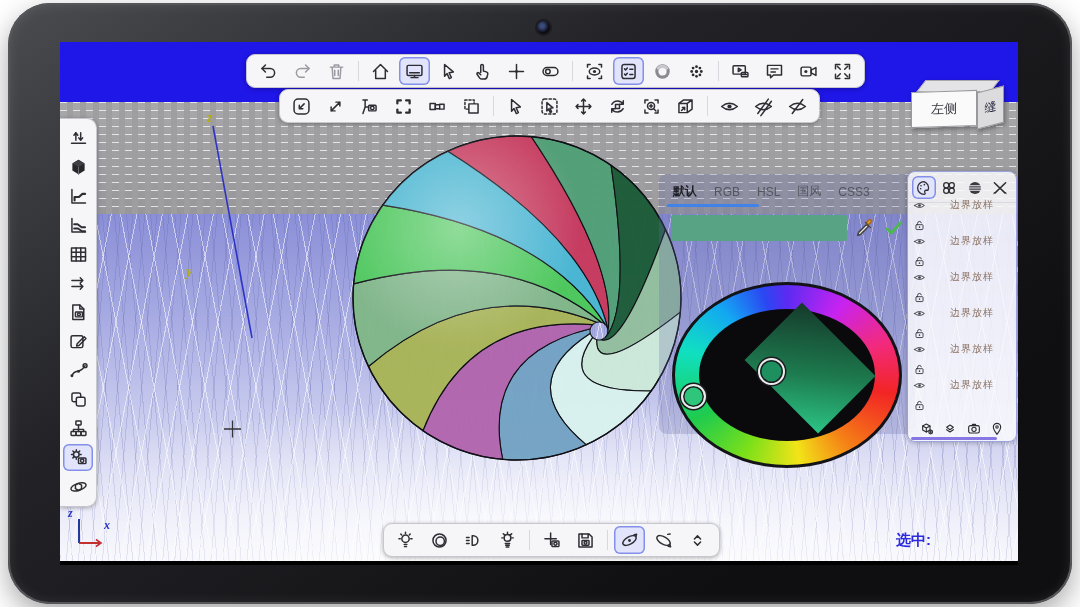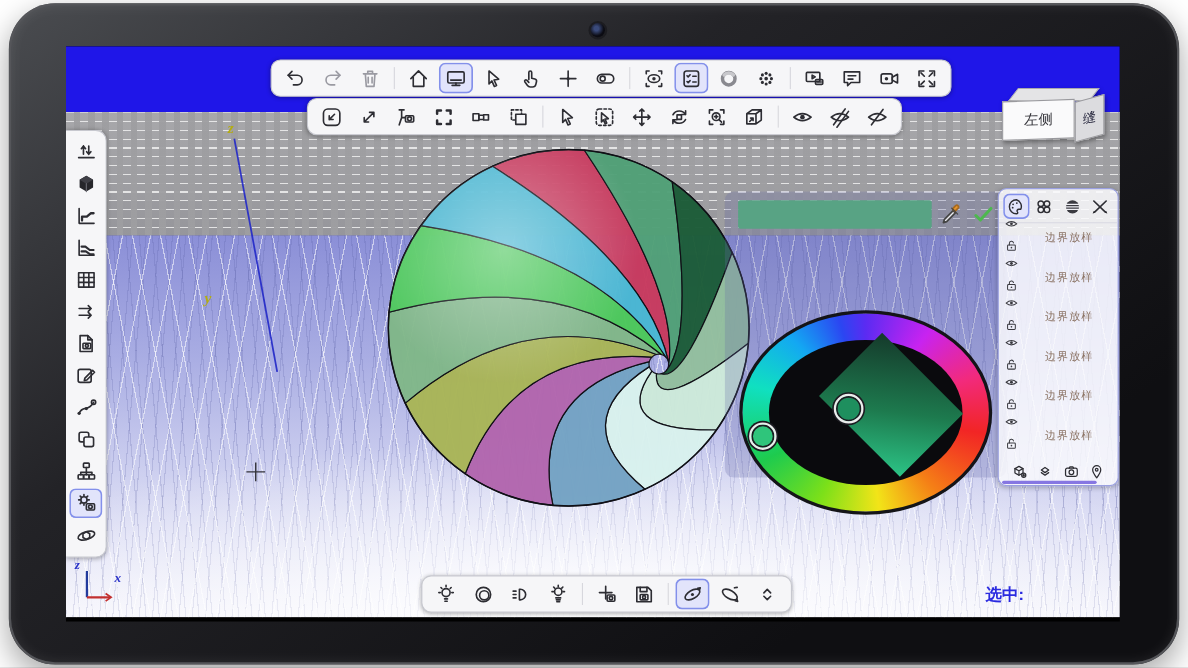--- a/index.html
+++ b/index.html
@@ -70,21 +70,21 @@
   .sel-ring{left:9px;top:102px;width:25px;height:25px;background:#2fc57b;}
   .sel-diamond{left:86px;top:76px;width:27px;height:27px;background:#1e8f5e;}
 
   
   .opanel{position:absolute;left:847px;top:129px;width:110px;height:271px;border-radius:8px;
     background:rgba(250,250,253,.85);border:1px solid #9aa0e0;box-shadow:0 1px 5px rgba(0,0,0,.25);overflow:hidden;}
   .ohead{display:flex;align-items:center;gap:2px;padding:4px 4px 3px;border-bottom:1px solid #d9d9e3;}
   .ohead .btn{width:24px;height:23px;}
   .ohead svg{width:18px;height:18px;}
   .orows{padding:0 5px;margin-top:-5px;}
-  .orow{height:36px;display:flex;align-items:center;}
+  .orow{height:36px;display:flex;}
   .orowicons{width:20px;display:flex;flex-direction:column;gap:2px;color:#3a3a40;}
   .orowicons svg{width:13px;height:13px;}
   .orowlabel{flex:1;text-align:center;font-size:10px;color:#8a7263;letter-spacing:1px;}
   .ofoot{display:flex;justify-content:space-between;padding:5px 9px 0;color:#3a3a40;}
   .ofoot .btn{width:20px;height:20px;}
   .ofoot svg{width:16px;height:16px;}
   .oscroll{position:absolute;left:3px;bottom:1px;width:86px;height:3px;background:#8677e2;border-radius:2px;}
 
   
   .axis-label{position:absolute;color:#b3ac13;font-family:"Liberation Serif","DejaVu Serif",serif;
@@ -610,20 +610,29 @@
         </button>
       </div>
 
     <div class="vcube">
       <div class="vc-top"></div>
       <div class="vc-front">左侧</div>
       <div class="vc-side">缝</div>
     </div>
 
     <div class="cpanel">
+      <div class="ctabs">
+
+        <div class="ctab-underline"></div>
+      <button class="ctab active"><span>默认</span></button>
+          <button class="ctab"><span>RGB</span></button>
+          <button class="ctab"><span>HSL</span></button>
+          <button class="ctab"><span>国风</span></button>
+          <button class="ctab"><span>CSS3</span></button>
+        </div>
       <div class="swatchrow">
         <div class="swatch" id="swatch" style="background: rgb(88, 163, 132);"></div>
         <span class="swico">
             <svg viewBox="0 0 24 24" fill="none" stroke="currentColor" stroke-width="1.7" stroke-linecap="round" stroke-linejoin="round">
               <path d="M4 20l1-3.2 8.6-8.6 2.2 2.2L7.2 19z" fill="#ececf0"></path>
               <path d="M13 6.5l3.2-3.2a1.7 1.7 0 0 1 2.4 2.4L15.4 8.9z" fill="#e8962e" stroke="#a96a1c"></path>
               <path d="M12.2 5.7l5.9 5.9" stroke-width="1.2"></path>
             </svg>
           </span>
         <span class="swico" style="color:#4db84f">

